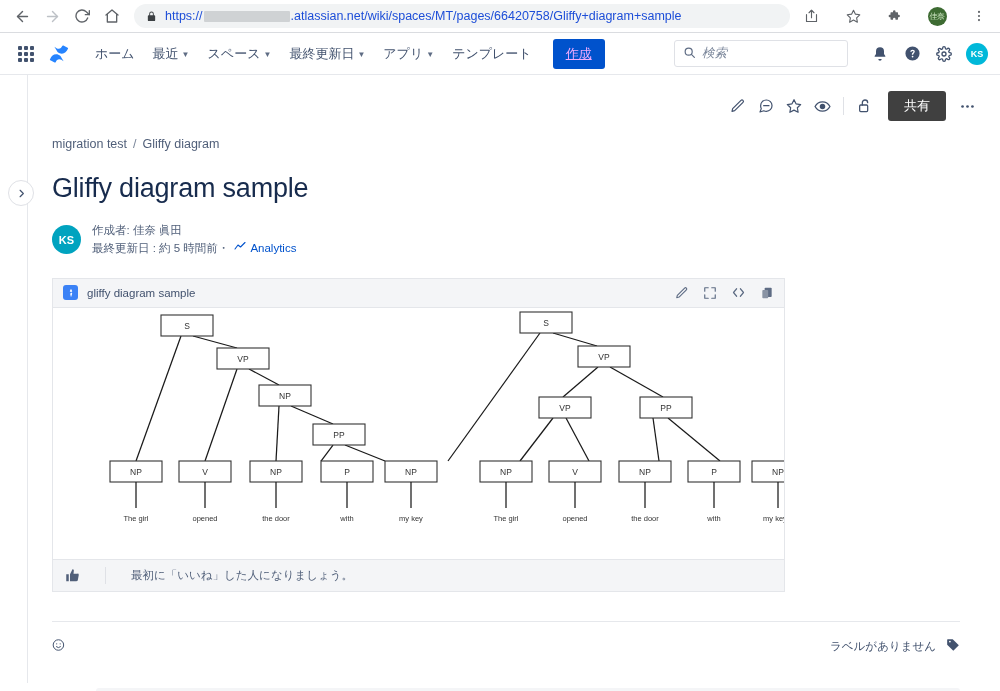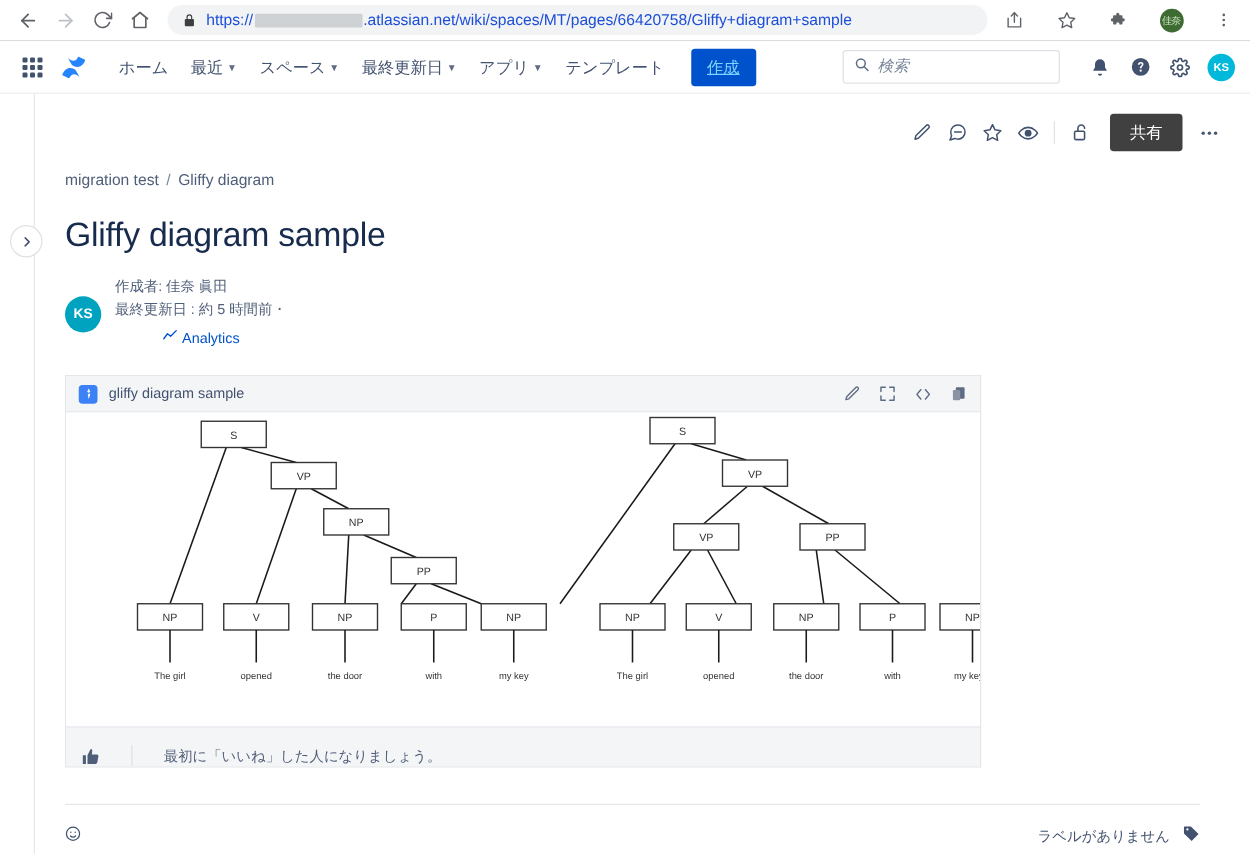--- a/index.html
+++ b/index.html
@@ -100,21 +100,21 @@
     padding: 6px 9px;
     display: flex;
     align-items: center;
     gap: 3px;
     border-radius: 3px;
     white-space: nowrap;
   }
   .caret { font-size: 8px; color: #5e6c84; line-height: 1; position: relative; top: 1px; }
   .create-btn {
     background: #0052cc;
-    color: #7dd3fc;
+    color: #f0abfc;
     font-size: 13px;
     padding: 6px 13px;
     border-radius: 3px;
     margin-left: 12px;
     white-space: nowrap;
     text-decoration: underline;
   }
   .nav-right {
     margin-left: auto;
     display: flex;
@@ -200,21 +200,21 @@
   }
 
   .byline { display: flex; align-items: center; gap: 11px; margin-top: 18px; }
   .byline-avatar {
     width: 29px; height: 29px; border-radius: 50%;
     background: #00a3bf; color: #fff;
     font-size: 11px; font-weight: bold;
     display: flex; align-items: center; justify-content: center;
   }
   .byline-text { font-size: 11.5px; color: #505f79; line-height: 1.55; }
-  .byline-text .ln2 { display: flex; align-items: center; gap: 5px; flex-direction: column; }
+  .byline-text .ln2 { display: flex; align-items: center; gap: 5px; }
   .analytics-link { color: #0052cc; display: flex; align-items: flex-end; gap: 4px; }
 
   
   .macro {
     margin-top: 20px;
     border: 1px solid #e4e6ea;
     width: 733px;
   }
   .macro-head {
     height: 29px;
@@ -231,21 +231,21 @@
   }
   .macro-title { font-size: 11.5px; color: #42526e; }
   .macro-tools { margin-left: auto; display: flex; align-items: center; gap: 14px; color: #5e6c84; }
   .macro-tools > span { display: flex; align-items: center; }
 
   .diagram-area { height: 251px; background: #fff; position: relative; }
   .macro-foot {
     height: 32px;
     background: #f4f5f7;
     border-top: 1px solid #e4e6ea;
-    display: flex; align-items: flex-end;
+    display: flex; align-items: center;
     padding: 0 12px; gap: 25px;
   }
   .thumb-icon { color: #505f79; display: flex; align-items: center; }
   .foot-div { width: 1px; height: 17px; background: #dfe1e6; }
   .foot-text { font-size: 11.5px; color: #505f79; }
 
   
   .reaction-row {
     margin-top: 29px;
     padding-top: 16px;

